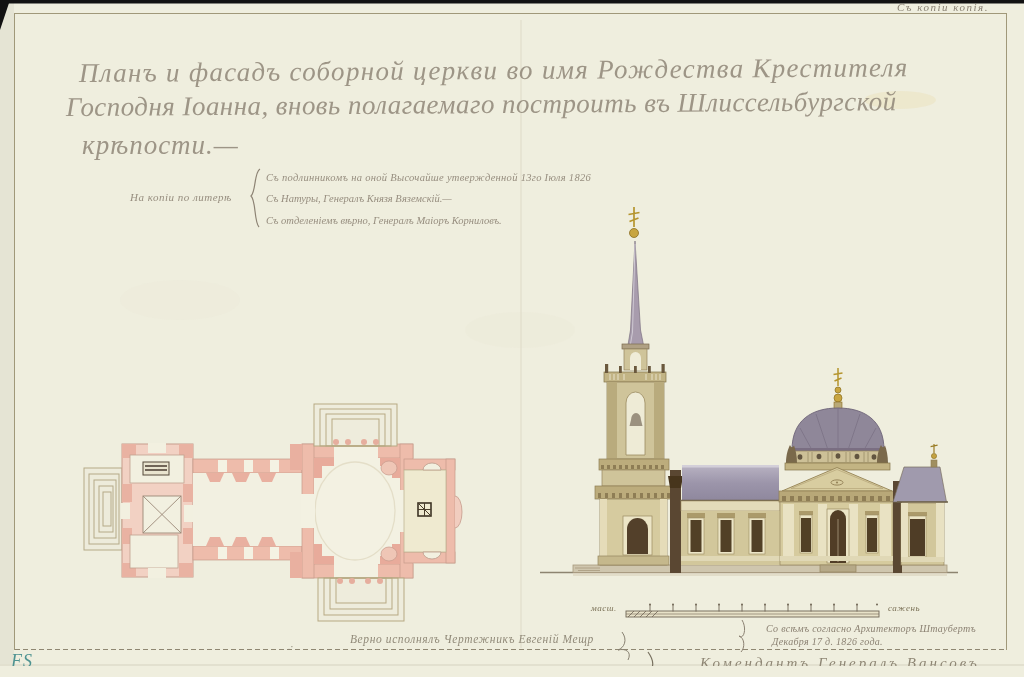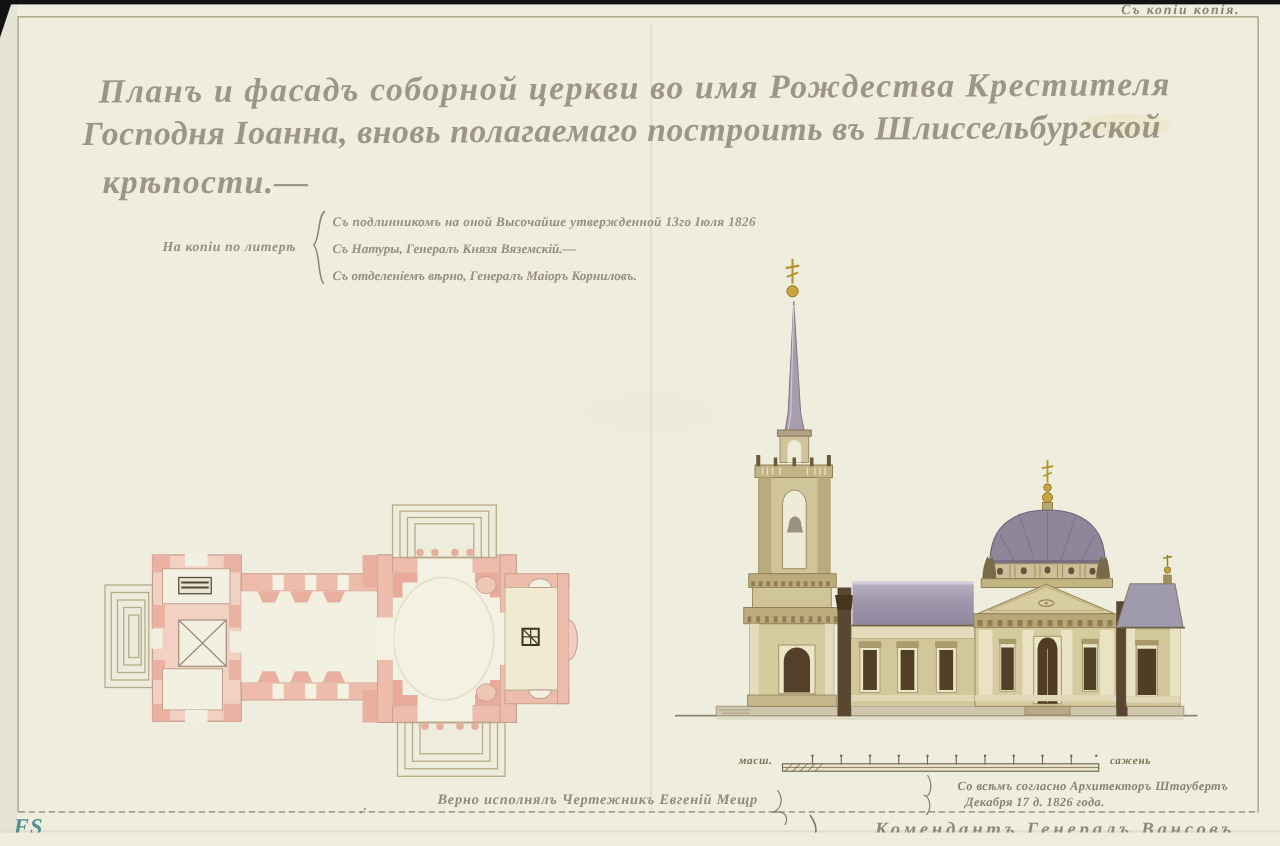--- a/index.html
+++ b/index.html
@@ -1,17 +1,17 @@
 <!DOCTYPE html>
 <html><head>
 <meta charset="utf-8">
 <style>
   html,body{margin:0;padding:0;background:#efeede;}
   .page{position:relative;width:1024px;height:666px;overflow:hidden;
-        font-family:"Liberation Serif", serif;font-weight:bold;}
+        font-family:"Liberation Serif", serif;}
   svg{display:block;}
 </style>
 </head>
 <body>
 <div class="page">
 <svg width="1024" height="677" viewBox="0 0 1024 677" xmlns="http://www.w3.org/2000/svg">
 <defs>
         <filter id="soft" x="-5%" y="-5%" width="110%" height="110%">
           <feGaussianBlur stdDeviation="0.35"></feGaussianBlur>
         </filter>

